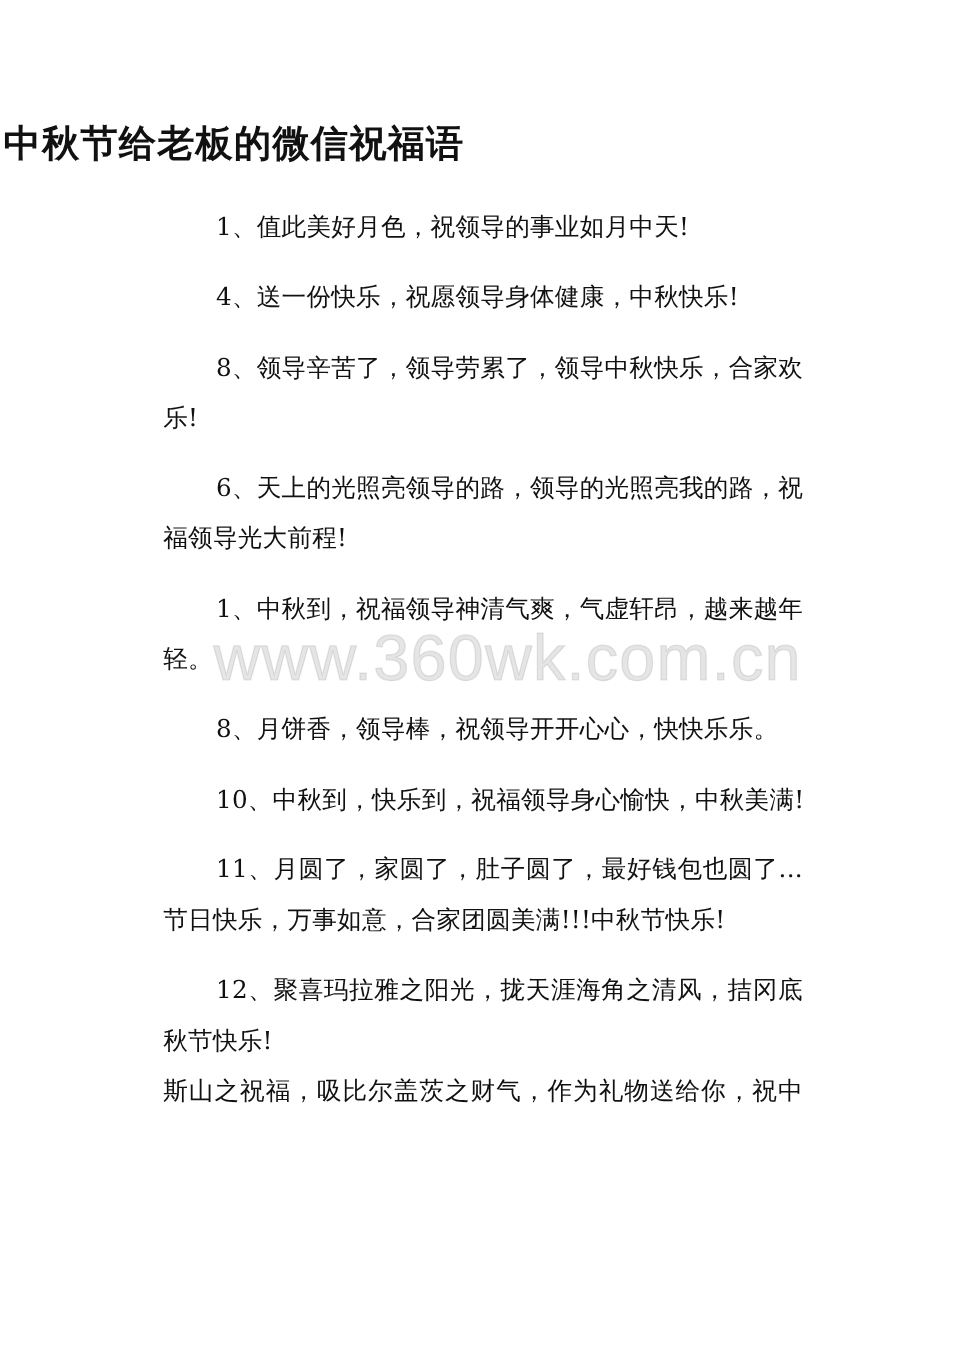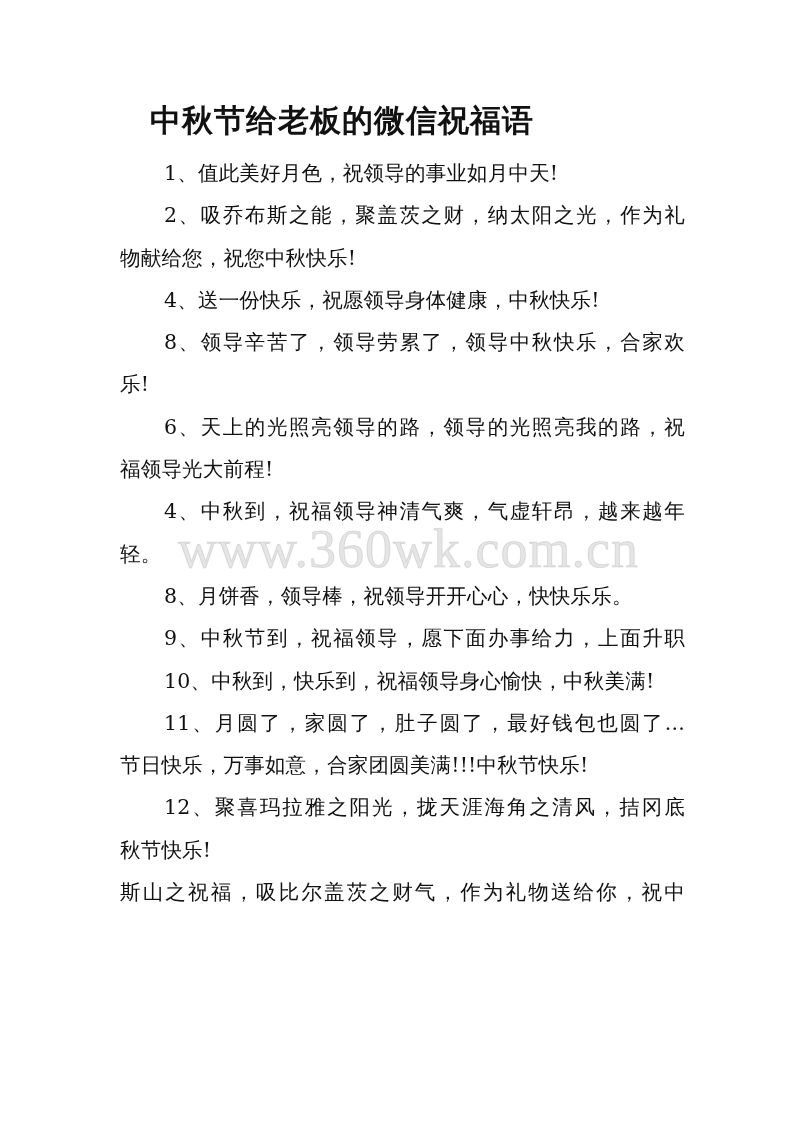--- a/index.html
+++ b/index.html
@@ -1,65 +1,60 @@
 <!DOCTYPE html>
 <html><head>
 <meta charset="utf-8">
 <style>
   html, body { margin: 0; padding: 0; background: #ffffff; }
   body { width: 800px; height: 1132px; position: relative; overflow: hidden;
          font-family: "DejaVu Serif", "Liberation Serif", serif; color: #111; }
   .page { position: absolute; left: 0; top: 0; width: 800px; height: 1132px; background: #fff; }
-  .title { position: absolute; top: 96px; left: 16px; width: 652px; text-align: center;
+  .title { position: absolute; top: 96px; left: 3px; width: 652px; text-align: left;
            font-family: "DejaVu Sans", "Liberation Sans", sans-serif; font-size: 31px;
            font-weight: bold; letter-spacing: 1px; color: #111; line-height: 48px; }
   .body { position: absolute; top: 152px; left: 120px; width: 565px; }
-  .para { margin: 0; }
+  .para { margin: 16px; }
   .line { display: block; height: 42.3px; line-height: 42.3px; font-size: 20.5px;
           white-space: nowrap; letter-spacing: 0.2px; }
   .line.first { padding-left: 44px; }
   .line.justify { text-align: justify; text-align-last: justify; }
-  .watermark { position: absolute; left: 178px; top: 518px; font-family: Liberation Serif, serif;
+  .watermark { position: absolute; left: 178px; top: 518px; font-family: Liberation Sans, sans-serif;
                font-size: 54px; color: rgba(160,160,160,0.28); letter-spacing: 1px; pointer-events: none;
                -webkit-text-stroke: 1px rgba(150,150,150,0.25); }
 </style>
 </head>
 <body>
 
 <div class="page">
   <div class="title">中秋节给老板的微信祝福语</div>
 
   <div class="body">
     <div class="para">
       <span class="line first">1、值此美好月色，祝领导的事业如月中天!</span>
     </div>
     <div class="para">
-      <span class="line first justify">2、吸乔布斯之能，聚盖茨之财，纳太阳之光，作为礼</span>
-      <span class="line">物献给您，祝您中秋快乐!</span>
-    </div>
-    <div class="para">
       <span class="line first">4、送一份快乐，祝愿领导身体健康，中秋快乐!</span>
     </div>
     <div class="para">
       <span class="line first justify">8、领导辛苦了，领导劳累了，领导中秋快乐，合家欢</span>
       <span class="line">乐!</span>
     </div>
     <div class="para">
       <span class="line first justify">6、天上的光照亮领导的路，领导的光照亮我的路，祝</span>
       <span class="line">福领导光大前程!</span>
     </div>
     <div class="para">
-      <span class="line first justify">4、中秋到，祝福领导神清气爽，气虚轩昂，越来越年</span>
+      <span class="line first justify">1、中秋到，祝福领导神清气爽，气虚轩昂，越来越年</span>
       <span class="line">轻。</span>
     </div>
     <div class="para">
       <span class="line first">8、月饼香，领导棒，祝领导开开心心，快快乐乐。</span>
     </div>
     <div class="para">
-      <span class="line first justify">9、中秋节到，祝福领导，愿下面办事给力，上面升职</span>
     </div>
     <div class="para">
       <span class="line first">10、中秋到，快乐到，祝福领导身心愉快，中秋美满!</span>
     </div>
     <div class="para">
       <span class="line first justify">11、月圆了，家圆了，肚子圆了，最好钱包也圆了...</span>
       <span class="line">节日快乐，万事如意，合家团圆美满!!!中秋节快乐!</span>
     </div>
     <div class="para">
       <span class="line first justify">12、聚喜玛拉雅之阳光，拢天涯海角之清风，拮冈底</span>

